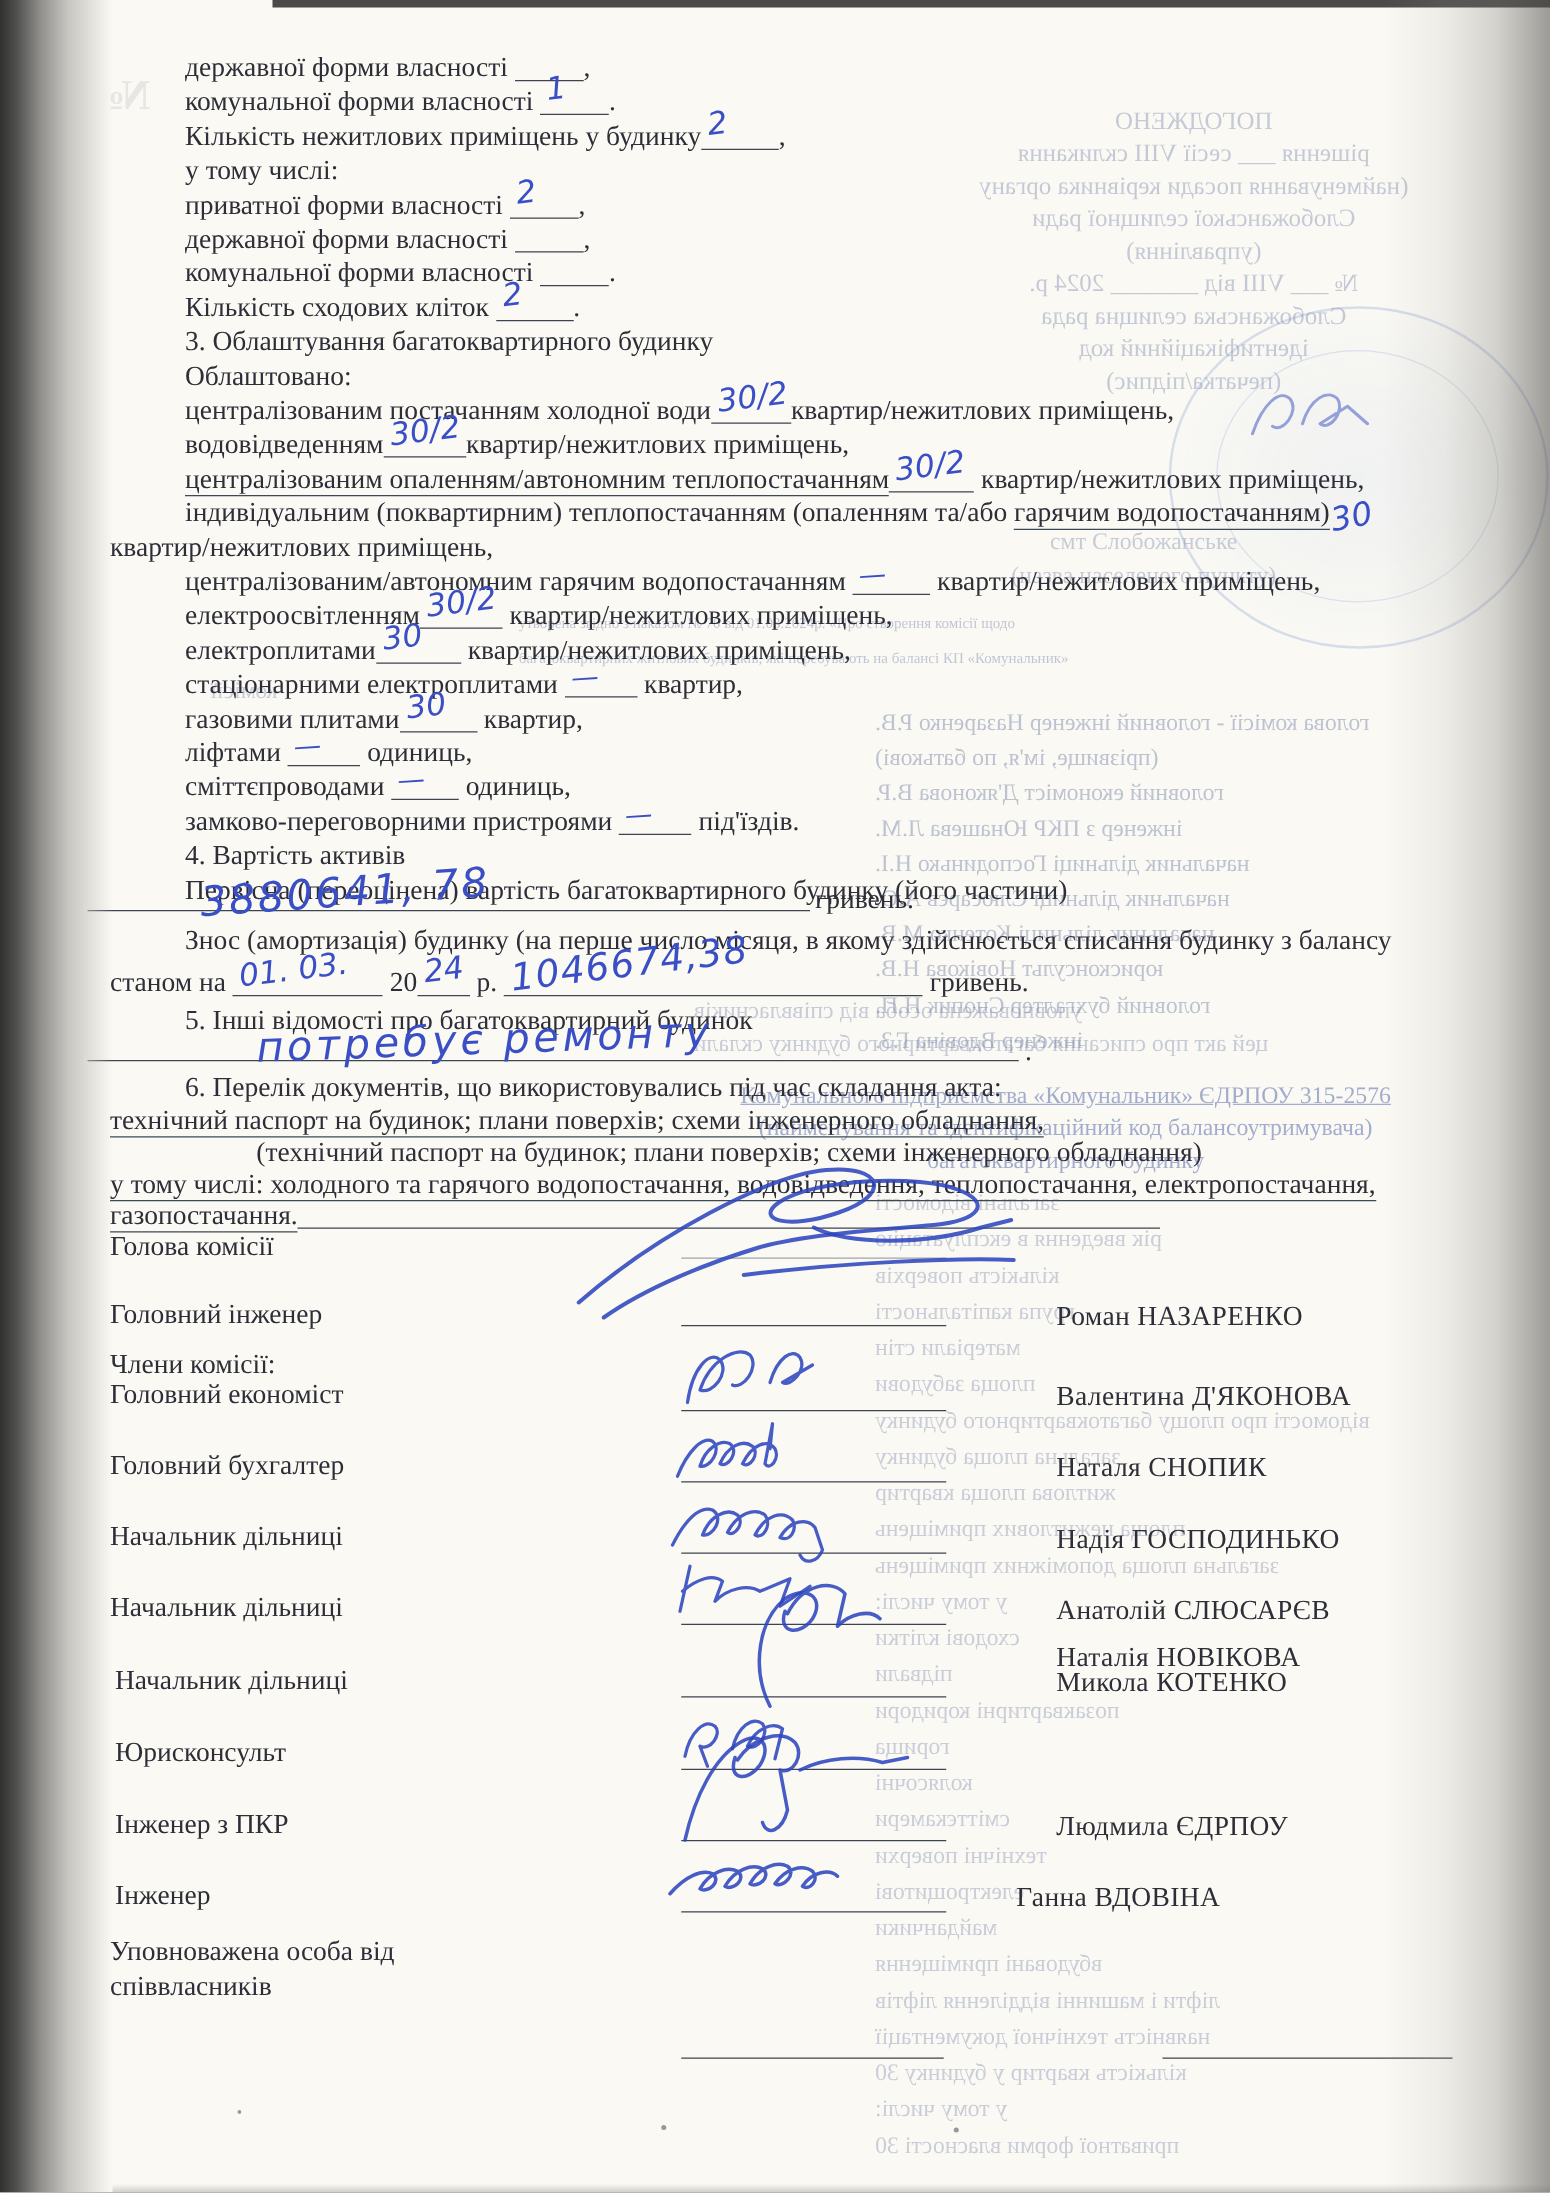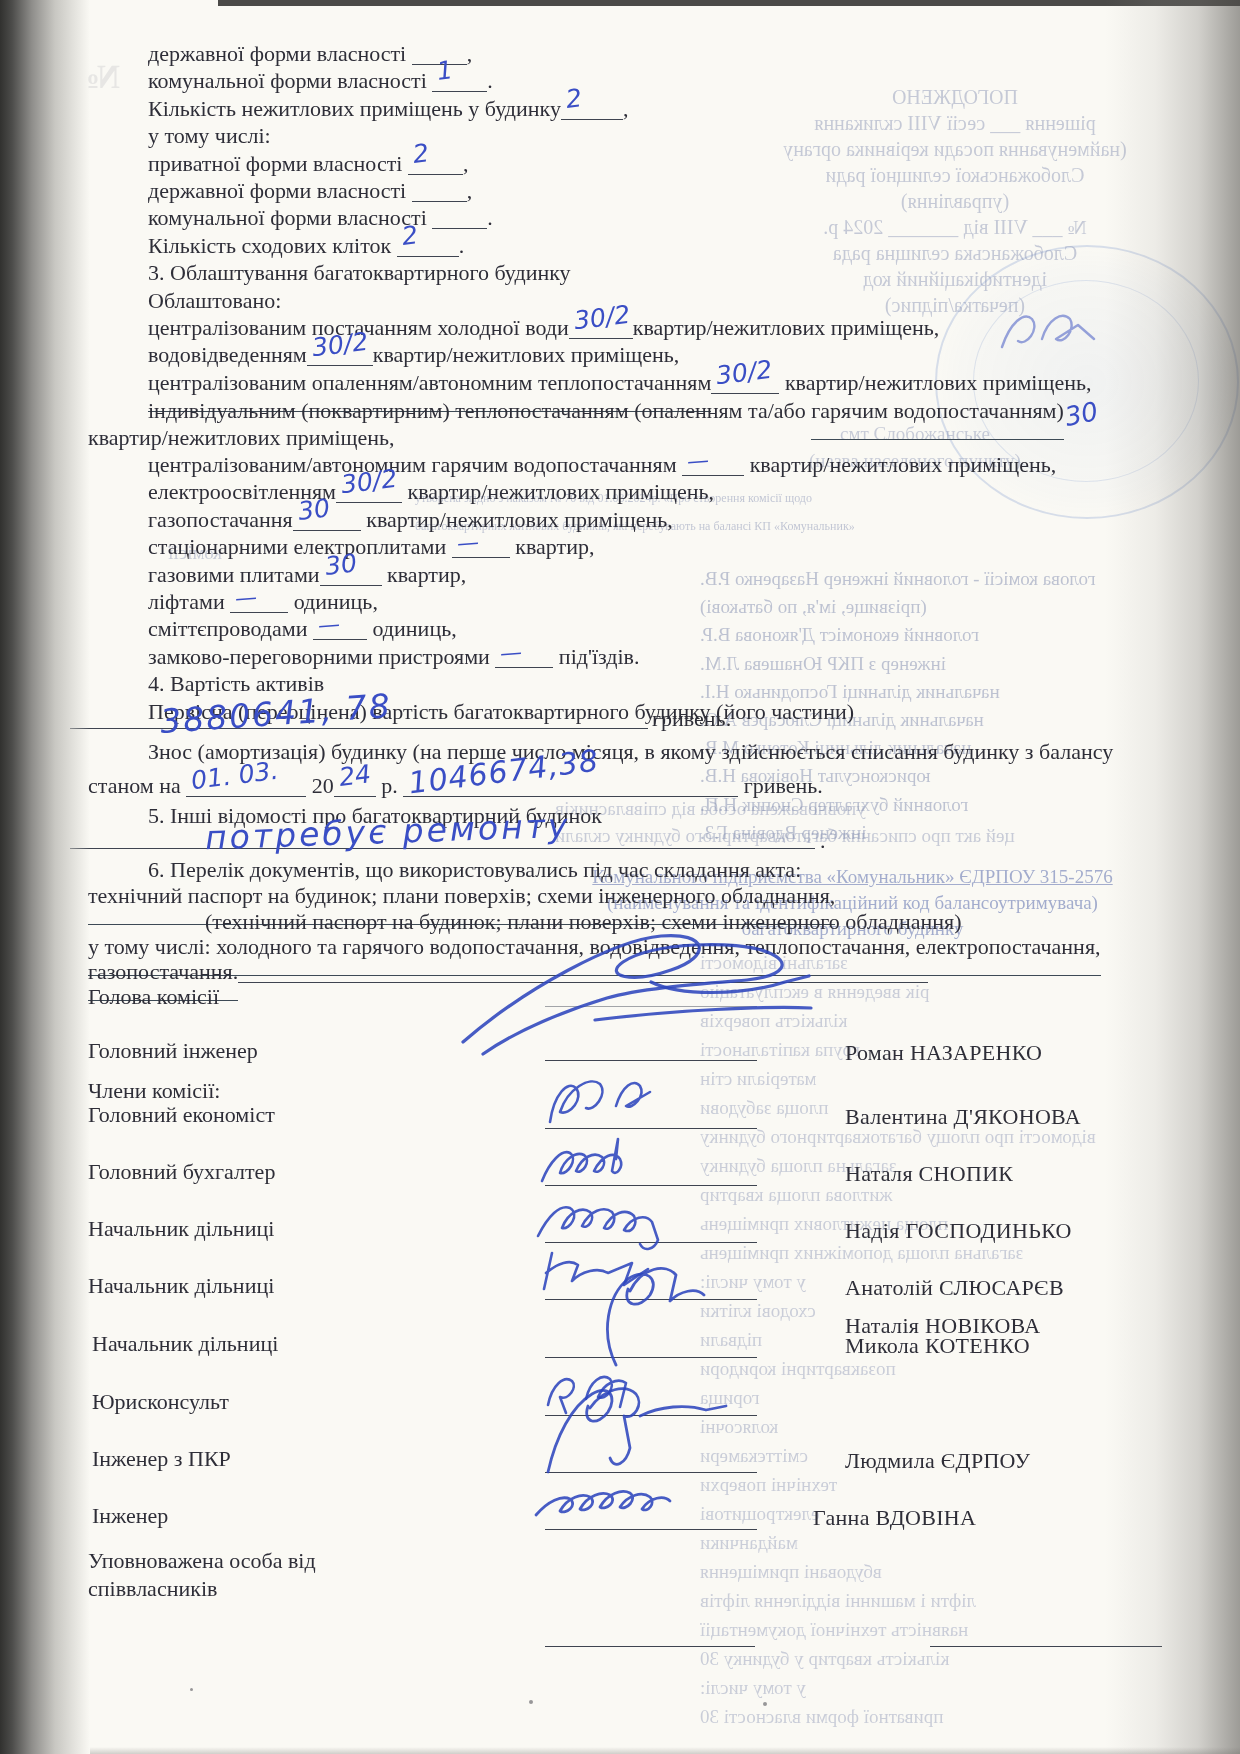--- a/index.html
+++ b/index.html
@@ -10,21 +10,21 @@
      background:linear-gradient(90deg,#31312f 0,#4c4c4a 12px,#8f8e8b 32px,#c8c7c2 55px,rgba(250,249,244,0) 90px);}
   .edge-top{position:absolute;left:218px;right:0;top:0;height:6px;background:#2b2b29;z-index:7;opacity:.85;}
   .edge-right{position:absolute;right:0;top:0;bottom:0;width:135px;z-index:7;pointer-events:none;
      background:linear-gradient(270deg,rgba(80,78,74,.55) 0,rgba(118,116,112,.3) 42px,rgba(158,156,152,.14) 85px,rgba(250,249,244,0) 100%);}
   .edge-bottom{position:absolute;left:90px;right:0;bottom:0;height:7px;z-index:7;
      background:linear-gradient(0deg,rgba(110,108,104,.3),rgba(110,108,104,0));}
   .speck{position:absolute;width:4px;height:4px;border-radius:50%;background:#55555a;opacity:.6;z-index:6;}
   
   .line{position:absolute;left:88px;white-space:nowrap;font-size:22px;line-height:27px;z-index:3;}
   .ind{padding-left:60px;}
-  .ul{border-bottom:1.6px solid #3d4a55;padding-bottom:16px;}
+  .ul{border-bottom:1.6px solid #3d4a55;padding-bottom:1px;}
   
   .bl{display:inline-block;height:22px;border-bottom:1.6px solid #3e4450;position:relative;vertical-align:-4px;}
   .bl .hw{position:absolute;left:5px;top:-12px;}
   .hw{font-family:"DejaVu Sans",sans-serif;font-style:italic;color:#3a4ec5;font-size:25px;
       display:inline-block;transform:rotate(-7deg);white-space:nowrap;}
   .hw.dash{font-size:22px;transform:rotate(-4deg);top:-6px;}
   .hwp{font-family:"DejaVu Sans",sans-serif;font-style:italic;color:#3a4ec5;font-size:26px;
       display:inline-block;transform:rotate(-11deg) translateY(5px);}
   .hw-big{position:absolute;font-family:"DejaVu Sans",sans-serif;font-style:italic;color:#3a4ec5;
       font-size:33px;letter-spacing:2px;transform:rotate(-4deg);z-index:4;white-space:nowrap;}
@@ -142,21 +142,21 @@
       <div class="line ind" style="top: 231.8px;"><span>Кількість сходових кліток </span><span class="bl" style="width: 62px;"><span class="hw">2</span></span><span>.</span></div>
       <div class="line ind" style="top: 259.2px;"><span>3. Облаштування багатоквартирного будинку</span></div>
       <div class="line ind" style="top: 286.6px;"><span>Облаштовано:</span></div>
       <div class="line ind" style="top: 314px;"><span>централізованим постачанням холодної води</span><span class="bl" style="width: 64px;"><span class="hw">30/2</span></span><span>квартир/нежитлових приміщень,</span></div>
       <div class="line ind" style="top: 341.4px;"><span>водовідведенням</span><span class="bl" style="width: 66px;"><span class="hw">30/2</span></span><span>квартир/нежитлових приміщень,</span></div>
       <div class="line ind" style="top: 368.8px;"><span class="ul">централізованим опаленням/автономним теплопостачанням</span><span class="bl" style="width: 68px;"><span class="hw">30/2</span></span><span> квартир/нежитлових приміщень,</span></div>
       <div class="line ind" style="top: 396.2px;"><span>індивідуальним (поквартирним) теплопостачанням (опаленням та/або </span><span class="ul">гарячим водопостачанням)</span><span class="hwp"> 30</span></div>
       <div class="line" style="top: 423.6px;"><span>квартир/нежитлових приміщень,</span></div>
       <div class="line ind" style="top: 451px;"><span>централізованим/автономним гарячим водопостачанням </span><span class="bl" style="width: 62px;"><span class="hw dash">—</span></span><span> квартир/нежитлових приміщень,</span></div>
       <div class="line ind" style="top: 478.4px;"><span>електроосвітленням</span><span class="bl" style="width: 66px;"><span class="hw">30/2</span></span><span> квартир/нежитлових приміщень,</span></div>
-      <div class="line ind" style="top: 505.8px;"><span>газопостачання</span><span class="bl" style="width: 68px;"><span class="hw">30</span></span><span> квартир/нежитлових приміщень,</span></div>
+      <div class="line ind" style="top: 505.8px;"><span>електроплитами</span><span class="bl" style="width: 68px;"><span class="hw">30</span></span><span> квартир/нежитлових приміщень,</span></div>
       <div class="line ind" style="top: 533.2px;"><span>стаціонарними електроплитами </span><span class="bl" style="width: 58px;"><span class="hw dash">—</span></span><span> квартир,</span></div>
       <div class="line ind" style="top: 560.6px;"><span>газовими плитами</span><span class="bl" style="width: 62px;"><span class="hw">30</span></span><span> квартир,</span></div>
       <div class="line ind" style="top: 588px;"><span>ліфтами </span><span class="bl" style="width: 58px;"><span class="hw dash">—</span></span><span> одиниць,</span></div>
       <div class="line ind" style="top: 615.4px;"><span>сміттєпроводами </span><span class="bl" style="width: 54px;"><span class="hw dash">—</span></span><span> одиниць,</span></div>
       <div class="line ind" style="top: 642.8px;"><span>замково-переговорними пристроями </span><span class="bl" style="width: 58px;"><span class="hw dash">—</span></span><span> під'їздів.</span></div>
       <div class="line ind" style="top: 670.2px;"><span>4. Вартість активів</span></div>
       <div class="line ind" style="top: 697.6px;"><span>Первісна (переоцінена) вартість багатоквартирного будинку (його частини)</span></div>
       <div class="line ind" style="top: 738px;"><span>Знос (амортизація) будинку (на перше число місяця, в якому здійснюється списання будинку з балансу</span></div>
       <div class="line" style="top: 772px;"><span>станом на </span><span class="bl" style="width: 120px;"><span class="hw">01. 03.</span></span><span> 20</span><span class="bl" style="width: 42px;"><span class="hw">24</span></span><span> р. </span><span class="bl" style="width: 335px;"><span class="hw" style="font-size: 30px; letter-spacing: 1px; top: -16px;">1046674,38</span></span><span> гривень.</span></div>
       <div class="line ind" style="top: 802px;"><span>5. Інші відомості про багатоквартирний будинок</span></div>

